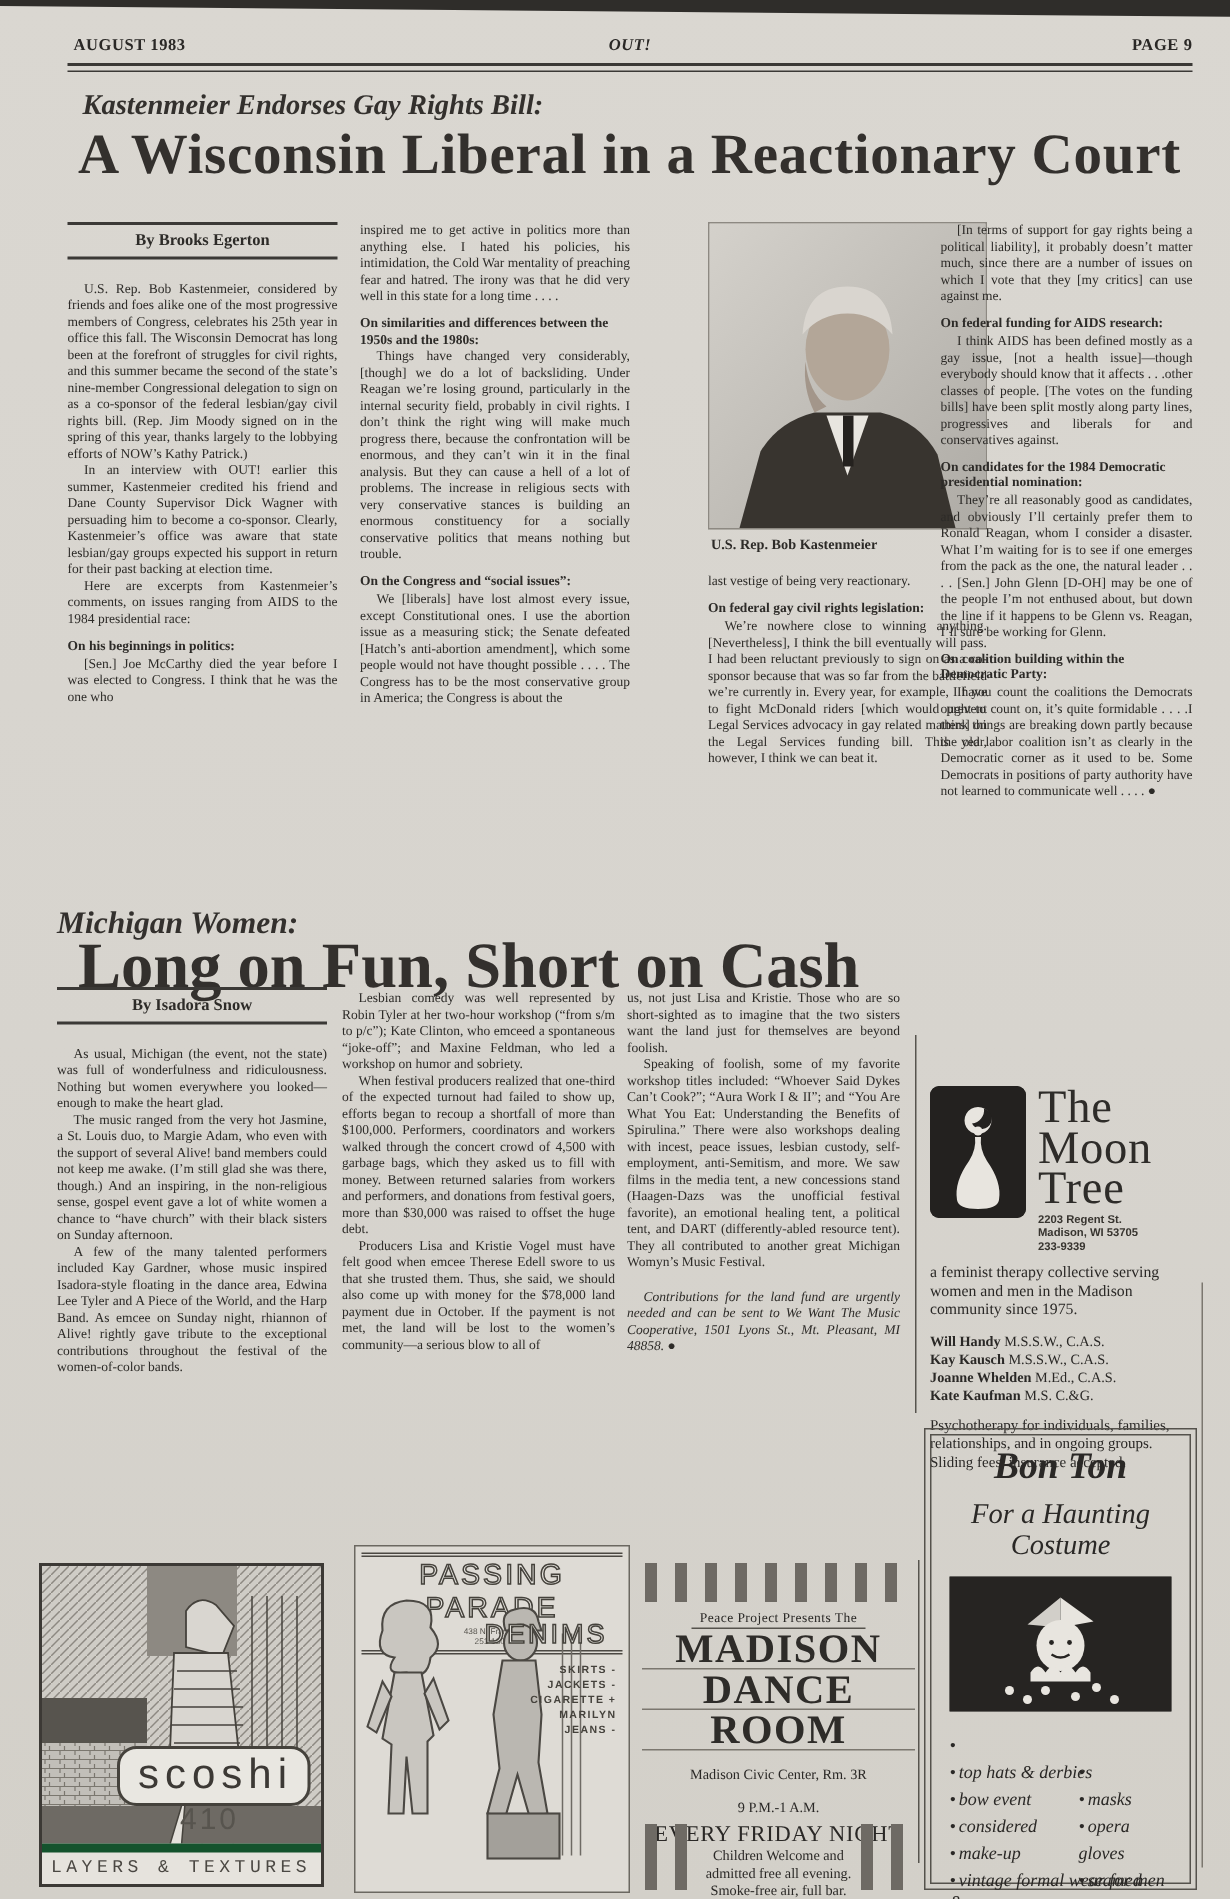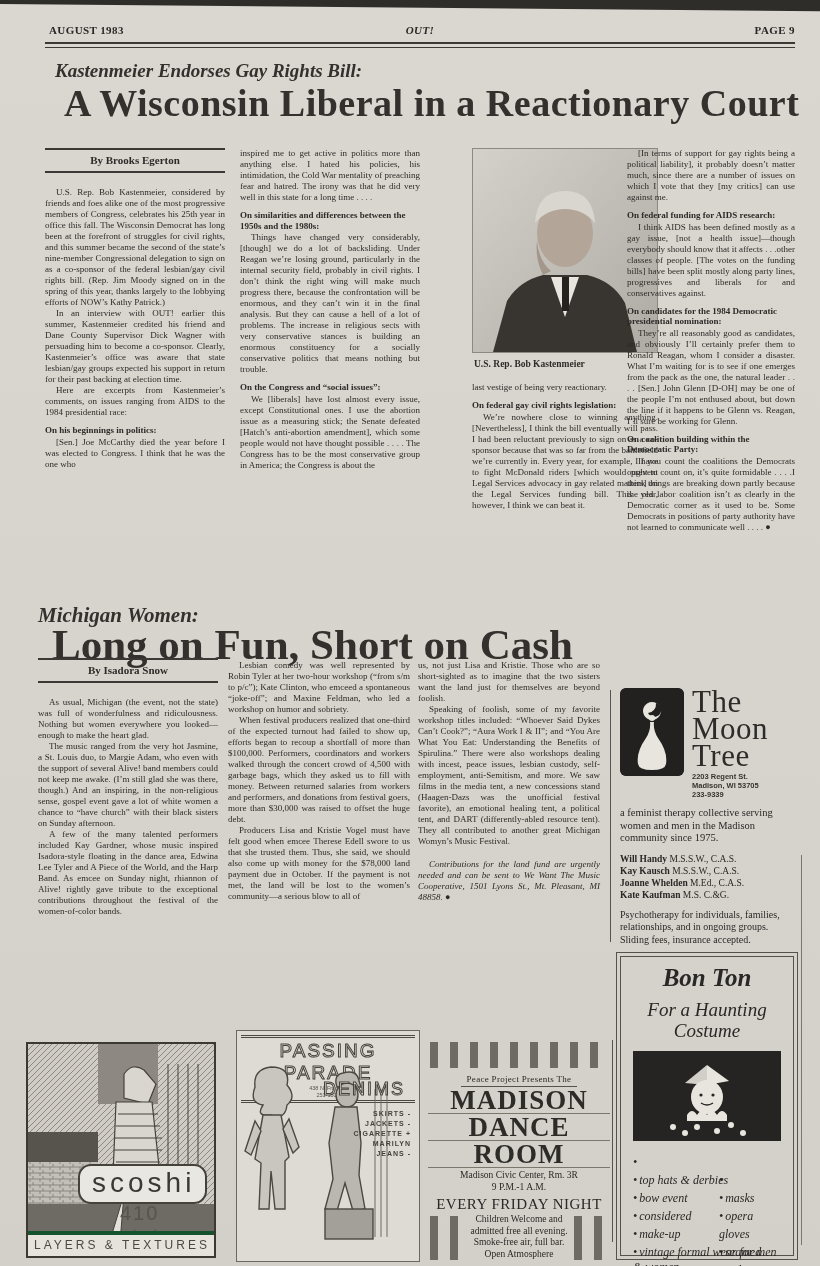--- a/index.html
+++ b/index.html
@@ -10,21 +10,21 @@
   .scan-top{position:absolute;top:0;left:0;right:0;height:16px;background:#2f2d2a;
         clip-path:polygon(0 0,100% 0,100% 70%,0 25%);}
   
   .mast{position:absolute;top:24px;left:45px;right:25px;height:16px;font-weight:bold;font-size:11px;letter-spacing:.4px;}
   .mast .md{position:absolute;left:4px;top:0;}
   .mast .mt{position:absolute;left:0;right:0;top:0;text-align:center;font-style:italic;}
   .mast .mp{position:absolute;right:0;top:0;}
   .mast-rule{position:absolute;top:42px;left:45px;right:25px;height:3px;border-top:2px solid #3b3936;border-bottom:1px solid #3b3936;}
   
   .kicker1{position:absolute;left:55px;top:60px;font-size:19px;font-weight:bold;font-style:italic;color:#33302d;}
-  .head1{position:absolute;left:64px;top:82px;width:745px;font-size:38px;font-weight:bold;color:#33302d;letter-spacing:.5px;line-height:42px;}
+  .head1{position:absolute;left:52px;top:82px;width:745px;font-size:38px;font-weight:bold;color:#33302d;letter-spacing:.5px;line-height:42px;}
   .kicker2{position:absolute;left:38px;top:603px;font-size:21px;font-weight:bold;font-style:italic;color:#33302d;}
   .head2{position:absolute;left:52px;top:622px;width:560px;font-size:43px;font-weight:bold;color:#33302d;line-height:46px;}
   
   .col{position:absolute;font-size:9px;line-height:11px;text-align:justify;hyphens:auto;color:#2d2b28;}
   .col p{margin:0;text-indent:11px;}
   .col.nofi p:first-of-type{text-indent:0;}
   .col h4{margin:7px 0 1px 0;font-size:9px;line-height:10.5px;font-weight:bold;text-align:left;}
   .col .blk-pi{font-style:italic;margin-top:12px;text-indent:11px;}
   .byline{border-top:2px solid #3b3936;border-bottom:2px solid #3b3936;text-align:center;
           font-weight:bold;font-size:11px;padding:5px 0;margin-bottom:14px;}
@@ -35,21 +35,21 @@
   .a2c1{left:38px; top:658px;width:180px;}
   .a2c2{left:228px;top:660px;width:182px;}
   .a2c3{left:418px;top:660px;width:182px;}
   
   .photo{display:block;width:184px;height:203px;border:1px solid #8d8982;background:#c6c3bd;}
   .caption{font-weight:bold;font-size:9.5px;text-align:left;text-indent:0!important;margin:6px 0 12px 2px!important;}
   
   .vrule{position:absolute;width:1px;background:#57544e;}
   
   .mtad{position:absolute;left:620px;top:688px;width:178px;}
-  .mt-top{display:flex;}
+  .mt-top{display:flex;margin-top:36px;}
   .mt-logo{width:64px;height:88px;background:#23211f;border-radius:6px;flex:none;}
   .mt-right{margin-left:8px;}
   .mt-title div{font-size:31px;line-height:27px;color:#2e2c29;letter-spacing:.5px;}
   .mt-addr{font-family:"Liberation Sans",sans-serif;font-weight:bold;font-size:7.5px;line-height:9px;margin-top:3px;color:#37342f;}
   .mt-tag{font-size:10.5px;line-height:12.5px;margin-top:8px;text-align:left;}
   .mt-staff{margin-top:8px;font-size:9.5px;line-height:12px;}
   .mt-staff b{font-weight:bold;}
   .mt-serv{margin-top:8px;font-size:10px;line-height:12.5px;}
   
   .btad{position:absolute;left:616px;top:952px;width:182px;height:308px;border:1px solid #55524c;padding:3px;box-sizing:border-box;}
@@ -60,40 +60,40 @@
   .bt-lists{position:relative;text-align:left;font-size:12px;font-style:italic;line-height:18px;height:92px;}
   .bt-left{position:absolute;left:2px;top:0;}
   .bt-right{position:absolute;left:88px;top:18px;}
   .bt-lists div::before,.bt-full::before{content:"•";margin-right:2px;}
   .bt-full{text-align:left;font-size:12px;font-style:italic;line-height:15px;margin-left:2px;}
   
   .scad{position:absolute;left:26px;top:1042px;width:190px;height:216px;border:2px solid #3c3935;background:#dcd9d3;box-sizing:border-box;}
   .sc-label{position:absolute;left:50px;top:120px;border:2px solid #45423c;border-radius:13px;background:#e9e7e1;
             font-family:"Liberation Sans",sans-serif;font-size:28px;letter-spacing:4px;padding:1px 10px 3px 12px;color:#3c3935;}
   .sc-addr{position:absolute;left:92px;top:158px;font-family:"Liberation Sans",sans-serif;font-size:20px;letter-spacing:2px;color:#57544e;}
-  .sc-tag{position:absolute;left:0;right:0;bottom:0;background:#e6e3dd;border-top:4px solid #14532d;
-          font-family:Liberation Sans, sans-serif;font-size:12px;letter-spacing:3px;color:#4b4843;padding:3px 0 4px 6px;}
+  .sc-tag{position:absolute;left:0;right:0;bottom:0;background:#e6e3dd;border-top:6px solid #14532d;
+          font-family:Liberation Mono, monospace;font-size:12px;letter-spacing:3px;color:#4b4843;padding:3px 0 4px 6px;}
   
   .ppad{position:absolute;left:236px;top:1030px;width:184px;height:232px;border:1px solid #6b6861;background:#dedbd5;box-sizing:border-box;}
   .pp-banner{border-top:3px double #4b4843;border-bottom:3px double #4b4843;margin:4px 4px 0 4px;padding:2px 0;text-align:center;}
   .outline-txt{font-family:"Liberation Sans",sans-serif;color:#e7e5df;-webkit-text-stroke:1px #45423c;letter-spacing:2px;}
   .pp-title{font-size:19px;}
   .pp-addr{font-family:"Liberation Sans",sans-serif;font-size:5.5px;line-height:6.5px;color:#57544e;text-align:center;margin-top:1px;}
   .pp-denims{position:absolute;right:14px;top:48px;font-size:18px;}
   .pp-labels{position:absolute;right:8px;top:78px;text-align:right;font-family:"Liberation Sans",sans-serif;
              font-size:7px;font-weight:bold;line-height:10px;color:#45423c;letter-spacing:1px;}
   .pp-fig{position:absolute;left:4px;top:28px;}
   
   .drad{position:absolute;left:428px;top:1042px;width:182px;height:222px;text-align:center;}
   .bars{background:repeating-linear-gradient(90deg,#6e6a64 0 8px,transparent 8px 20px);}
   .dr-bars-top{height:26px;margin:0 2px;}
   .dr-pres{font-size:9px;margin-top:5px;letter-spacing:.3px;border-bottom:1px solid #55524c;display:inline-block;padding:0 6px 2px 6px;}
   .dr-title{font-size:27px;font-weight:bold;line-height:26px;letter-spacing:1px;color:#2e2c29;}
   .dr-title div{border-bottom:1px solid #7b776f;}
-  .dr-venue{font-size:9.5px;margin-top:2px;}
+  .dr-venue{font-size:9.5px;margin-top:12px;}
   .dr-night{font-size:15px;margin-top:4px;letter-spacing:.5px;}
   .dr-details{font-size:9.5px;line-height:11.5px;margin-top:1px;}
   .dr-bar-l{position:absolute;left:2px;bottom:4px;width:34px;height:44px;}
   .dr-bar-r{position:absolute;right:2px;bottom:4px;width:34px;height:44px;}
 </style>
 </head>
 <body>
 
 <div class="page">
   <div class="scan-top"></div>

